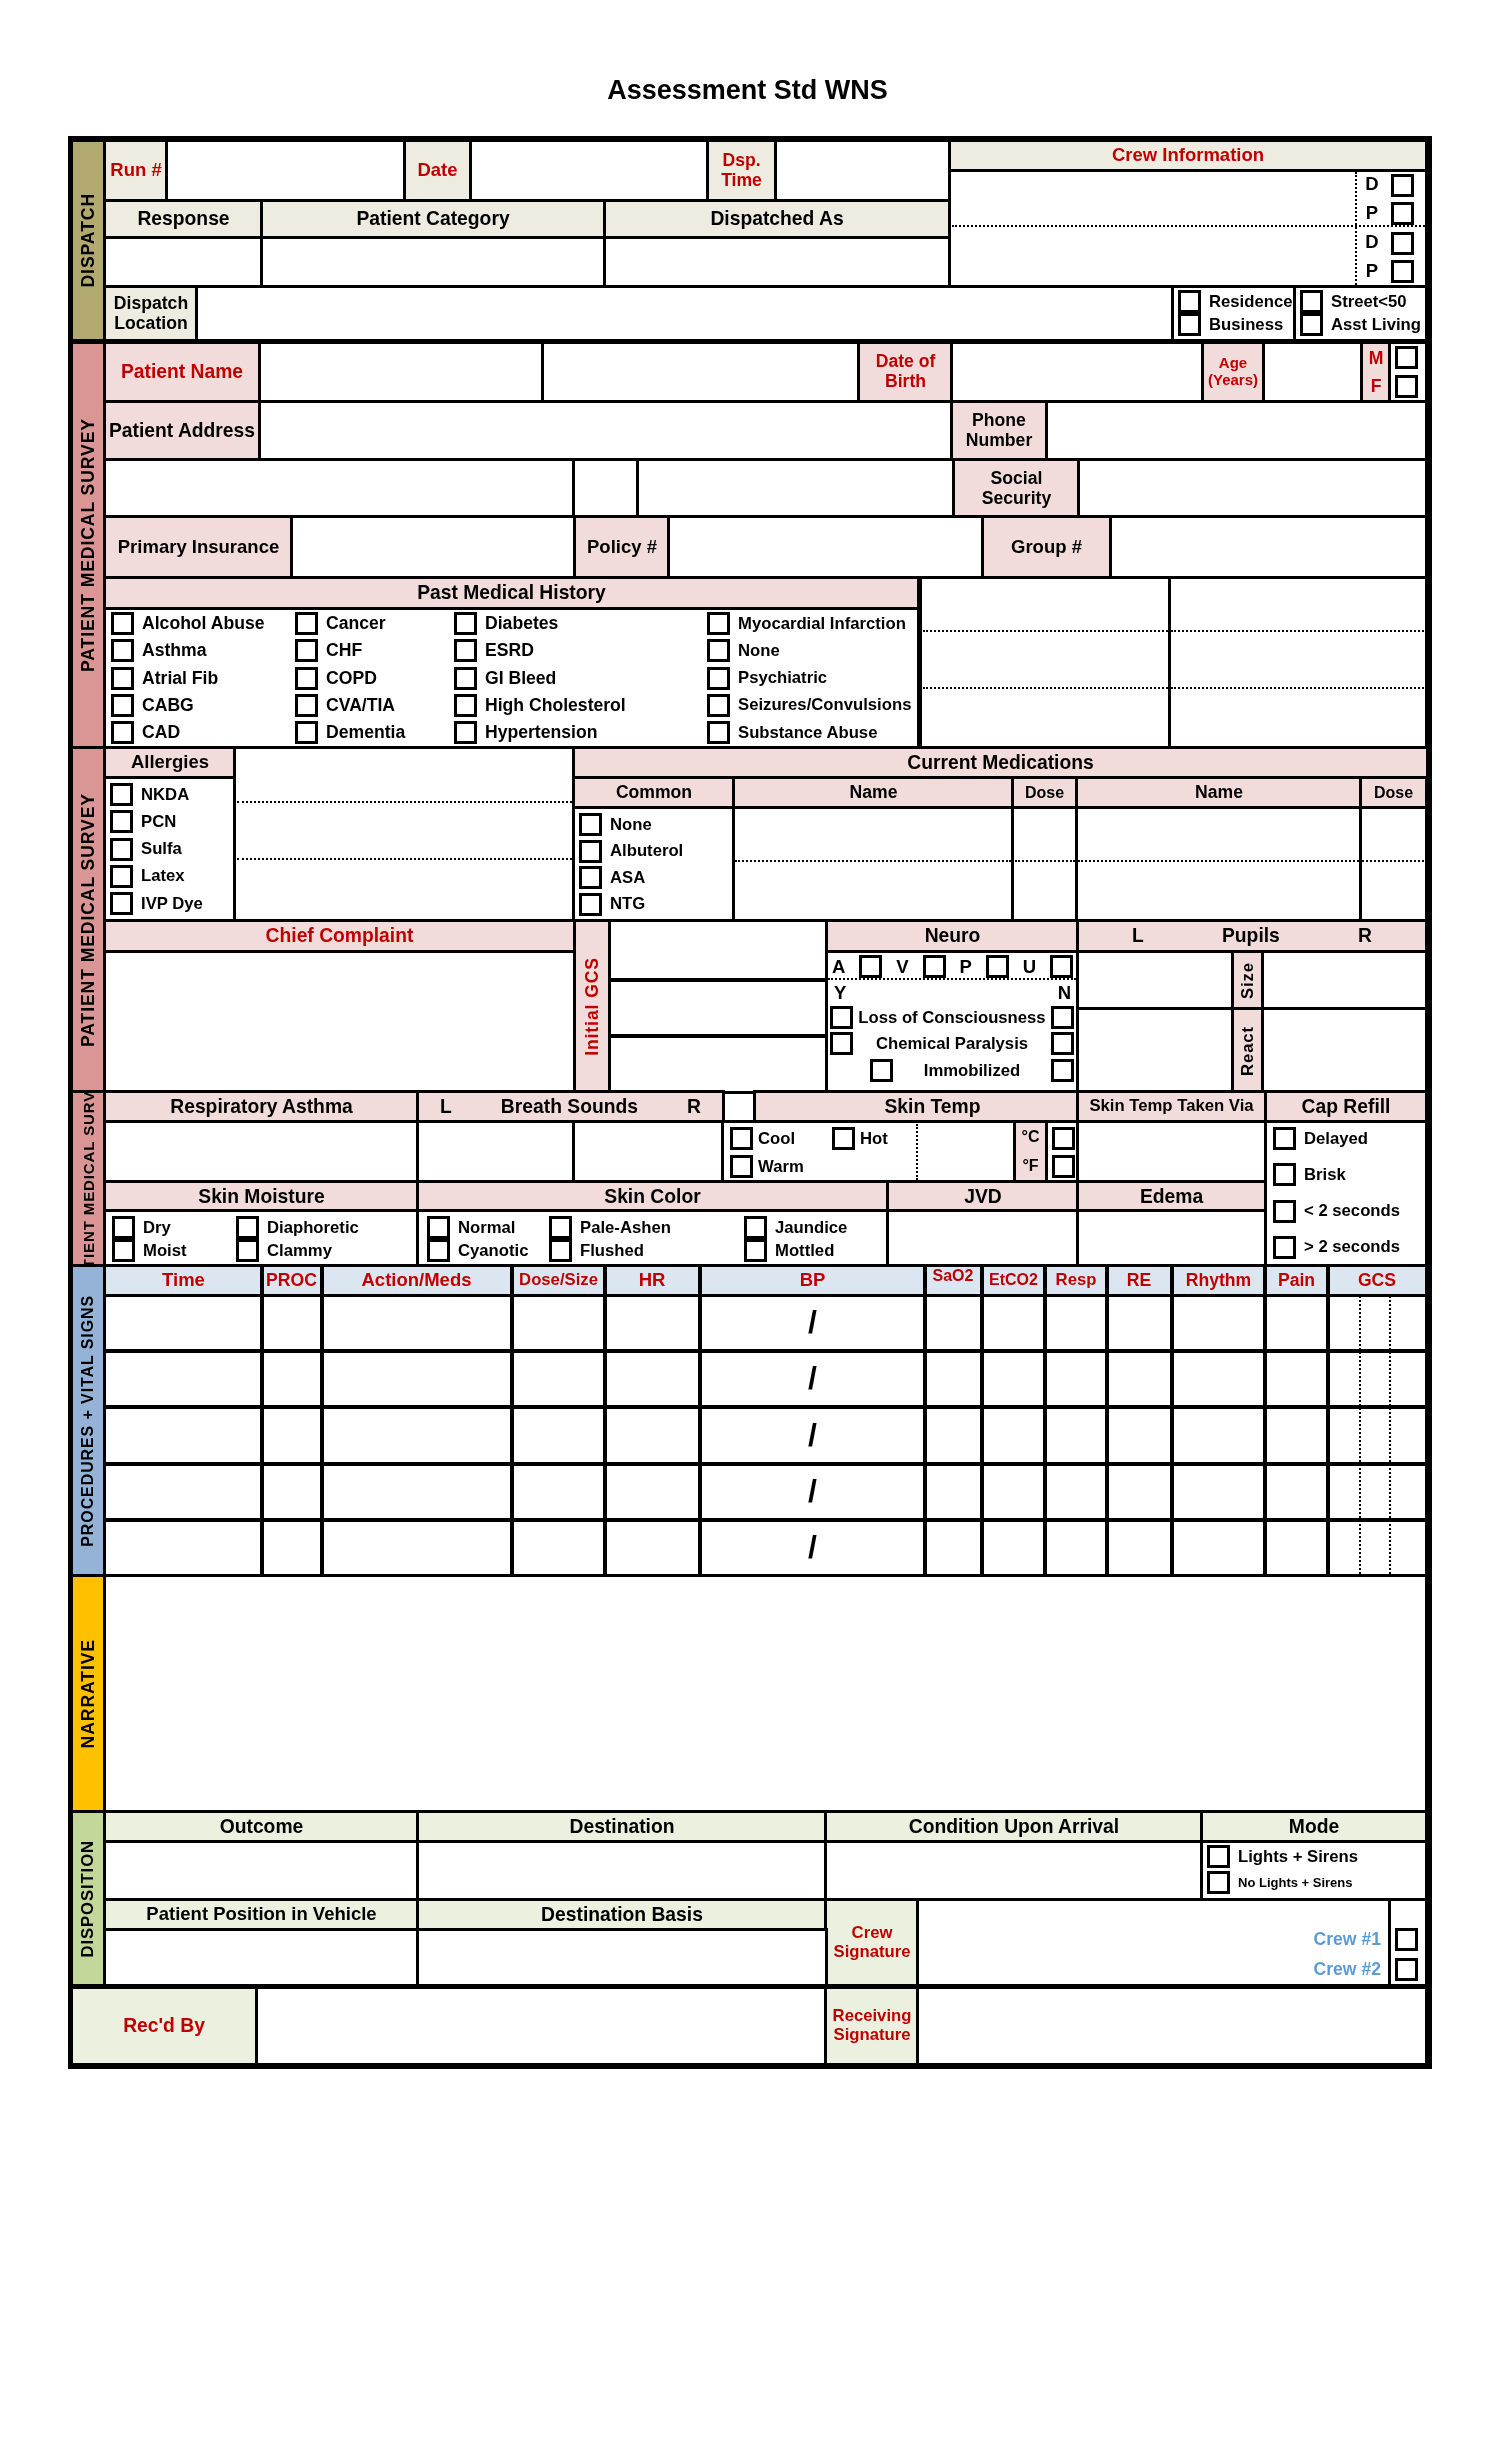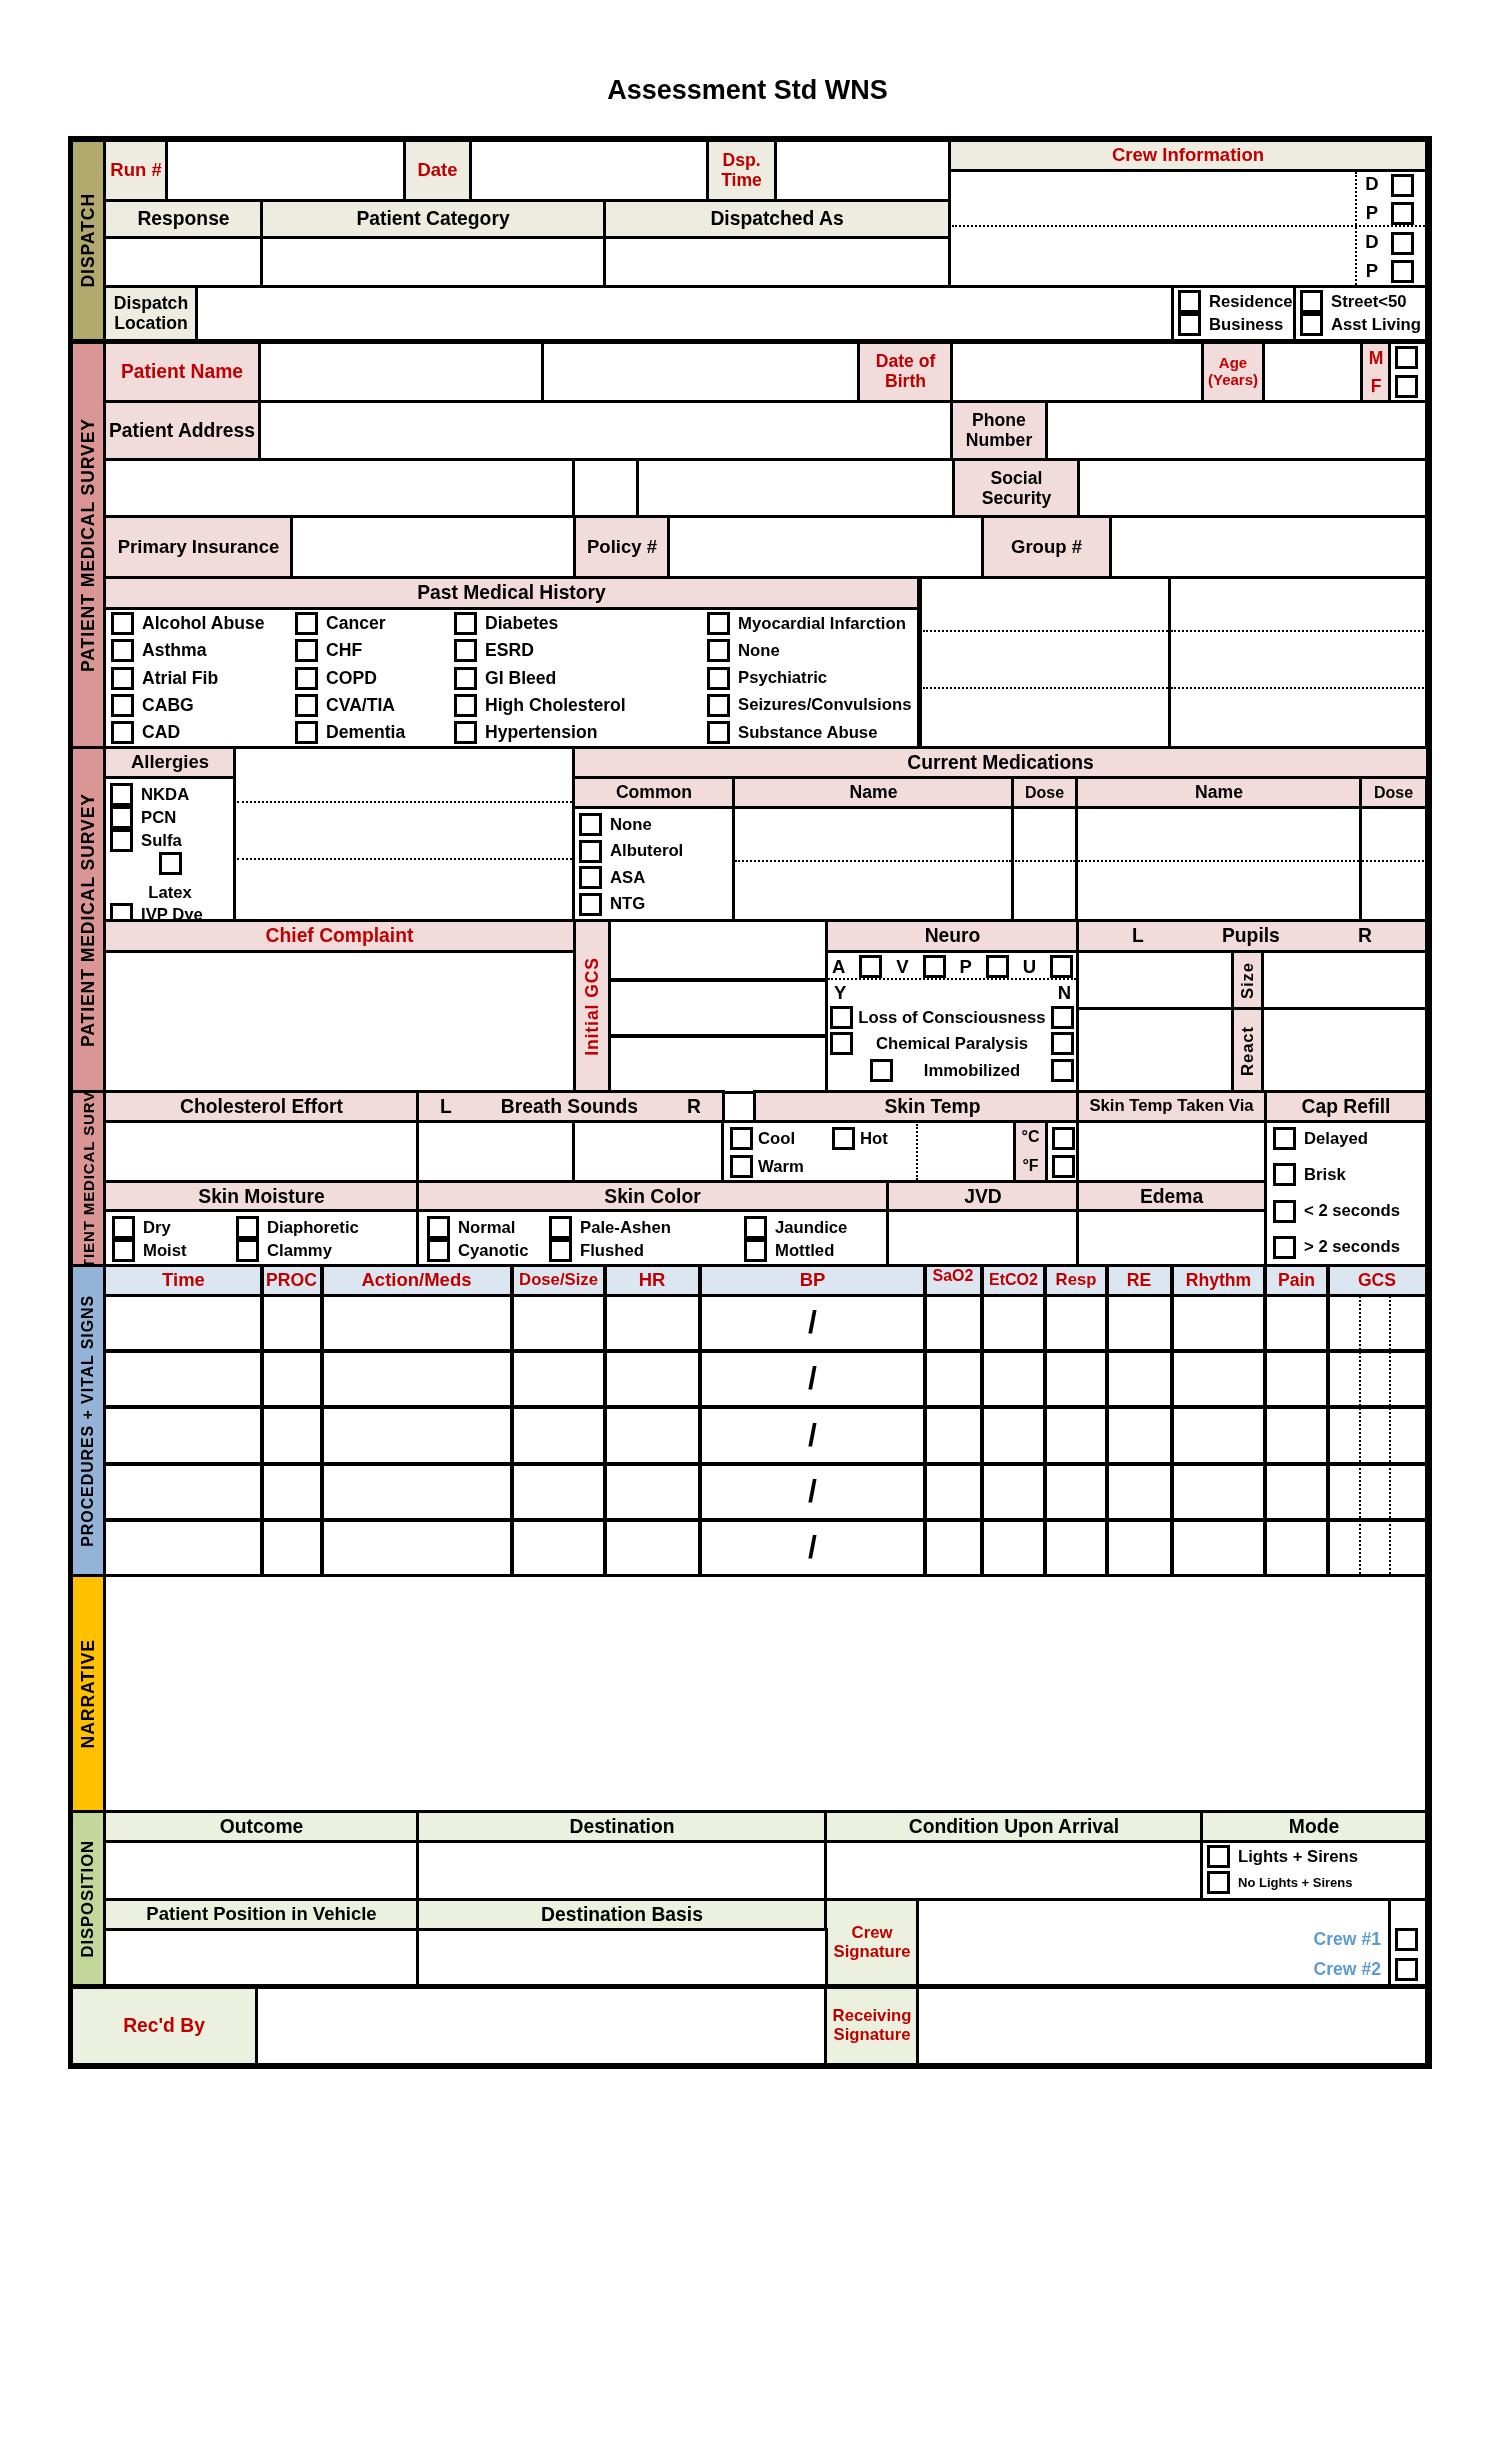--- a/index.html
+++ b/index.html
@@ -226,21 +226,21 @@
         <span>NKDA</span>
       </div>
     <div class="ckr" style="font-size:16.7px;">
         <span class="bx"></span>
         <span>PCN</span>
       </div>
     <div class="ckr" style="font-size:16.7px;">
         <span class="bx"></span>
         <span>Sulfa</span>
       </div>
-    <div class="ckr" style="font-size:16.7px;flex-direction:column;">
+    <div class="ckr" style="font-size:16.7px;">
         <span class="bx"></span>
         <span>Latex</span>
       </div>
     <div class="ckr" style="font-size:16.7px;">
         <span class="bx"></span>
         <span>IVP Dye</span>
       </div>
   </div>
   <div class="cell" style="left:233px;top:746px;width:342px;height:177px;"></div>
   <div class="hdash" style="left:237px;top:801px;width:335px;"></div>
@@ -331,21 +331,21 @@
   <div class="cell" style="left:1261px;top:950px;width:167px;height:61px;"></div>
   <div class="cell" style="left:1076px;top:1007px;width:158px;height:87px;"></div>
   <div class="cell bgpink" style="left:1231px;top:1007px;width:33px;height:87px;display:flex;align-items:center;justify-content:center;">
     <span class="vtext" style="font-size:16.7px;">React</span>
   </div>
   <div class="cell" style="left:1261px;top:1007px;width:167px;height:87px;"></div>
 
   <div class="side" style="left:70px;top:1090px;width:36px;height:177px;background:var(--side_survey,#D99694);">
     <span class="vtext" style="font-size:15px;">PATIENT MEDICAL SURVEY</span>
   </div>
-  <div class="cell lc bgpink" style="left:103px;top:1090px;width:317px;height:33px;">Cholesterol Effort</div>
+  <div class="cell lc bgpink" style="left:103px;top:1090px;width:317px;height:33px;">Respiratory Asthma</div>
   <div class="cell lc bgpink" style="left:416px;top:1090px;width:309px;height:33px;justify-content:space-between;padding:0 21px;box-sizing:border-box;">
     <span>L</span>
     <span>Breath Sounds</span>
     <span>R</span>
   </div>
   <div class="cell lc bgpink" style="left:721px;top:1090px;width:359px;height:33px;margin-left:32px;">Skin Temp</div>
   <div class="cell lc bgpink" style="left:1076px;top:1090px;width:191px;height:33px;font-size:16.7px;">Skin Temp Taken Via</div>
   <div class="cell lc bgpink" style="left:1264px;top:1090px;width:164px;height:33px;">Cap Refill</div>
   <div class="cell" style="left:103px;top:1120px;width:317px;height:63px;"></div>
   <div class="cell" style="left:416px;top:1120px;width:159px;height:63px;"></div>

